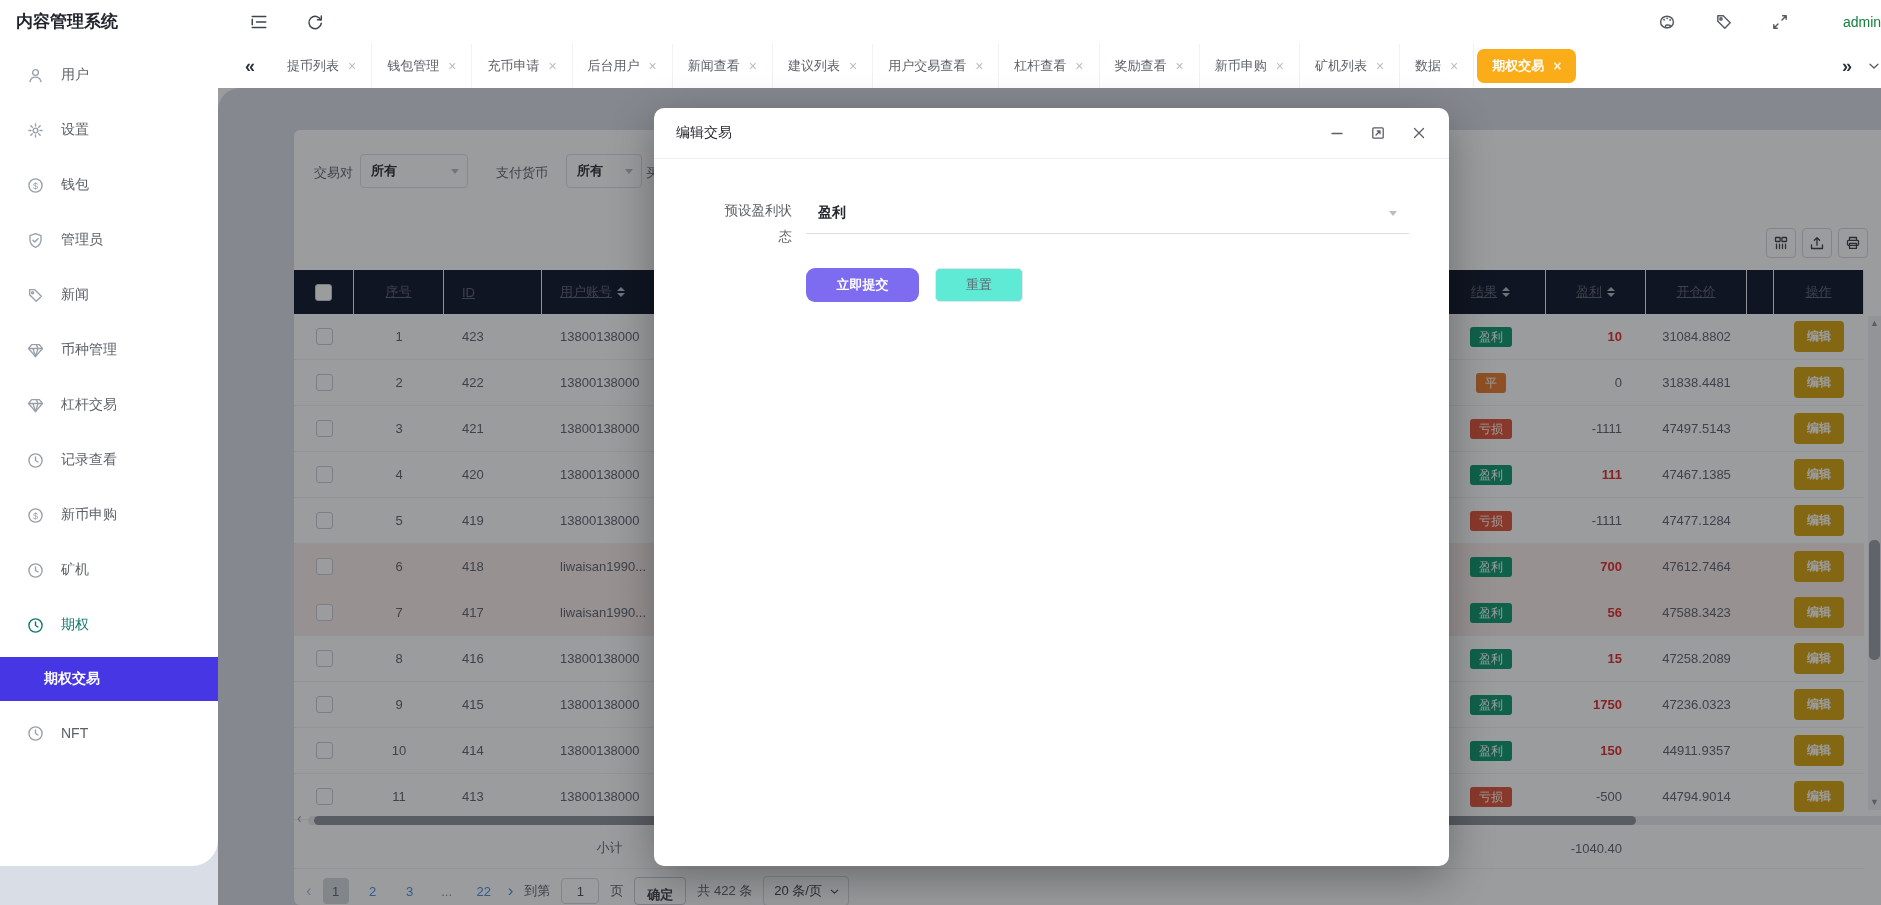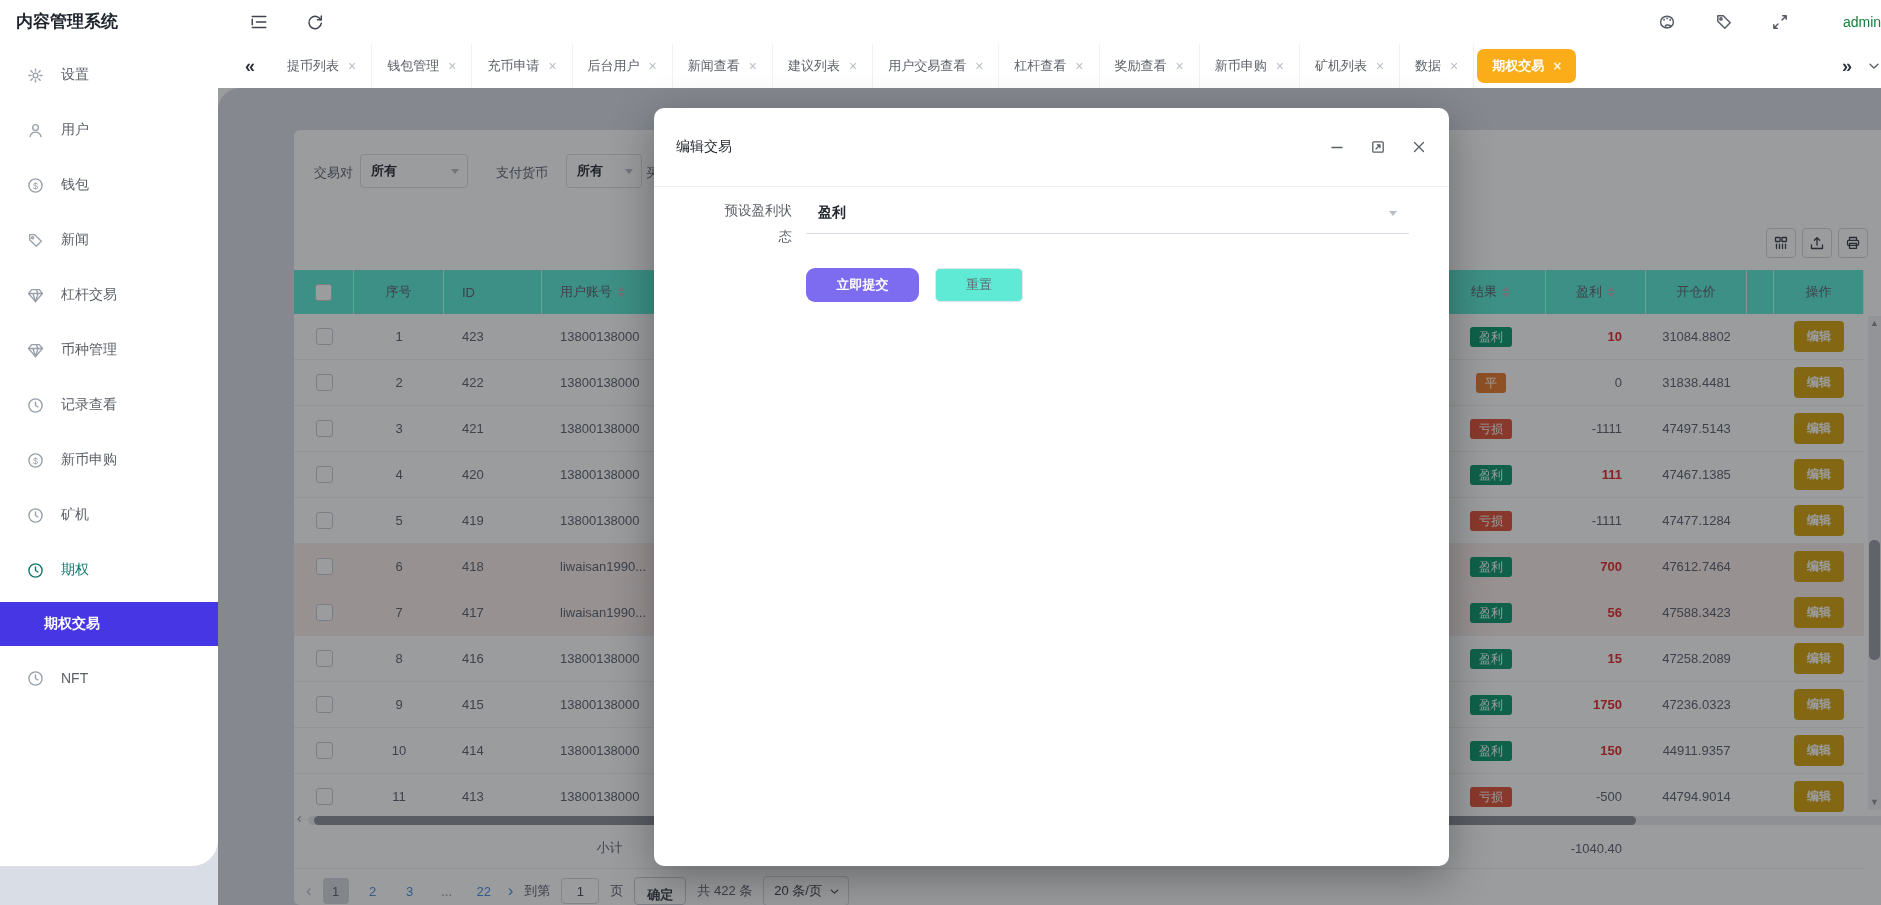--- a/index.html
+++ b/index.html
@@ -43,21 +43,21 @@
   .flabel{position:absolute;font-size:13px;color:#5f6470;white-space:nowrap;}
   #fl1{left:20px;top:34px}#fl2{left:202px;top:34px}#fl3{left:352px;top:34px}
   .fselect{position:absolute;height:34px;border:1px solid #dcdfe6;border-radius:4px;background:#fff;display:flex;align-items:center;font-size:13px;color:#2b2f36;font-weight:bold;padding:0 24px 0 10px;box-sizing:border-box;cursor:pointer;}
   #fs1{left:66px;top:24px;width:108px}#fs2{left:272px;top:24px;width:76px}
   .fcaret{position:absolute;right:8px;top:14px;width:0;height:0;border-left:4px solid transparent;border-right:4px solid transparent;border-top:5px solid #b9bdc5;}
 
   .tbtn{position:absolute;top:98px;width:30px;height:30px;border:1px solid #d4d7dd;border-radius:4px;display:flex;align-items:center;justify-content:center;color:#3a3f47;background:#fff;box-sizing:border-box;font-size:16px;cursor:pointer;}
   #tb1{left:1472px}#tb2{left:1508px}#tb3{left:1544px}
 
   .grid-cols{grid-template-columns:60px 90px 98px 135px 1fr 110px 100px 101px 27px 90px;}
-  .thead{position:absolute;left:0;top:140px;width:1570px;height:44px;display:grid;background:#5eead4;font-size:13px;color:#5f6470;}
+  .thead{position:absolute;left:0;top:140px;width:1570px;height:44px;display:grid;background:#0f172a;font-size:13px;color:#5f6470;text-decoration:underline;}
   .th{display:flex;align-items:center;justify-content:center;gap:5px;border-right:1px solid #ecedf0;height:100%;box-sizing:border-box;}
   .th.c2,.th.c3{justify-content:flex-start;padding-left:18px;}
   .tbody{position:absolute;left:0;top:184px;width:1570px;}
   .tr{display:grid;height:45px;border-bottom:1px solid #eef0f3;background:#fff;font-size:13px;color:#5f6470;}
   .tr.tinted{background:#f9edea;}
   .td{display:flex;align-items:center;justify-content:center;height:100%;box-sizing:border-box;}
   .td.left{justify-content:flex-start;padding-left:18px;}
   .td.c6{justify-content:flex-end;padding-right:24px;}
   .profit.hot{color:var(--profit-red);font-weight:bold;}
   .badge{padding:4px 9px;border-radius:3px;color:#fff;font-size:12px;line-height:1;white-space:nowrap;}
@@ -84,21 +84,21 @@
   .pg-prev{color:#b9bdc5;font-size:17px;cursor:pointer;}
   .pg-next{color:#4a90e2;font-size:17px;cursor:pointer;}
   .goto-input{width:38px;height:26px;border:1px solid #d4d7dc;border-radius:4px;text-align:center;font-size:13px;color:#4a4e56;background:#fff;box-sizing:border-box;}
   .confirm-btn{height:28px;padding:8px 12px;border:1px solid #c9ccd3;border-radius:4px;background:#fff;font-size:13px;font-weight:bold;color:#3f444c;cursor:pointer;}
   .size-select{height:28px;padding:0 26px 0 10px;border:1px solid #d4d7dc;border-radius:4px;display:flex;align-items:center;font-size:13px;color:#3f444c;position:relative;cursor:pointer;}
   .size-select .scaret{position:absolute;right:7px;top:8px;color:#3f444c;}
 
   
   .overlay{position:absolute;left:218px;top:88px;right:0;bottom:0;background:rgba(16,18,24,.42);z-index:10;}
   .modal{position:absolute;left:654px;top:108px;width:795px;height:758px;background:#fff;border-radius:10px;box-shadow:0 12px 45px rgba(0,0,0,.32);z-index:20;}
-  .m-head{height:46px;display:flex;align-items:center;padding:16px 22px;border-bottom:1px solid #eceef2;}
+  .m-head{height:46px;display:flex;align-items:center;padding:2px 22px;border-bottom:1px solid #eceef2;}
   .m-title{font-size:14px;color:#23262d;}
   .m-icons{margin-left:auto;display:flex;gap:24px;color:#5a5f66;align-items:center;}
   .m-ico{width:17px;height:17px;display:flex;align-items:center;justify-content:center;font-size:16px;cursor:pointer;}
   .m-label{position:absolute;left:58px;top:90px;width:80px;text-align:right;font-size:13.5px;color:#5a5f66;line-height:1.95;}
   .m-select{position:absolute;left:152px;top:84px;width:603px;height:42px;border-bottom:1px solid #dadde3;display:flex;align-items:center;font-size:14px;color:#22262d;font-weight:bold;padding-left:12px;box-sizing:border-box;cursor:pointer;}
   .m-select .fcaret{top:19px;right:12px}
   .m-submit{position:absolute;left:152px;top:160px;width:113px;height:34px;background:var(--btn-purple);color:#fff;border:none;border-radius:9px;font-size:13px;font-weight:bold;cursor:pointer;}
   .m-reset{position:absolute;left:281px;top:160px;width:88px;height:34px;background:#5eead4;color:#5f6470;border:1px solid #e3e6ec;border-radius:5px;font-size:13px;cursor:pointer;}
 
   .sort{display:inline-flex;flex-direction:column;gap:2px;cursor:pointer;}
@@ -212,70 +212,79 @@
           <path d="M4 6.2L8 10l4-3.8"></path>
         </svg>
       </span>
   </nav>
 
   <div class="gray-bl"></div>
   <aside class="sidebar">
       <div class="side-item">
         <span class="side-icon">
           <svg width="1em" height="1em" viewBox="0 0 16 16" fill="none" stroke="currentColor" stroke-width="1.3" stroke-linecap="round" stroke-linejoin="round">
+            <circle cx="8" cy="5.2" r="2.7"></circle>
+            <path d="M2.8 13.8c.8-3 2.8-4.3 5.2-4.3s4.4 1.3 5.2 4.3"></path>
+          </svg>
+        </span>
+        <span class="side-label">用户</span>
+      </div>
+      <div class="side-item">
+        <span class="side-icon">
+          <svg width="1em" height="1em" viewBox="0 0 16 16" fill="none" stroke="currentColor" stroke-width="1.3" stroke-linecap="round" stroke-linejoin="round">
             <circle cx="8" cy="8" r="2.2"></circle>
             <path d="M8 1.8v2M8 12.2v2M1.8 8h2M12.2 8h2M3.6 3.6L5 5M11 11l1.4 1.4M12.4 3.6L11 5M5 11l-1.4 1.4"></path>
           </svg>
         </span>
         <span class="side-label">设置</span>
       </div>
       <div class="side-item">
         <span class="side-icon">
           <svg width="1em" height="1em" viewBox="0 0 16 16" fill="none" stroke="currentColor" stroke-width="1.3" stroke-linecap="round" stroke-linejoin="round">
-            <circle cx="8" cy="5.2" r="2.7"></circle>
-            <path d="M2.8 13.8c.8-3 2.8-4.3 5.2-4.3s4.4 1.3 5.2 4.3"></path>
-          </svg>
-        </span>
-        <span class="side-label">用户</span>
-      </div>
-      <div class="side-item">
-        <span class="side-icon">
-          <svg width="1em" height="1em" viewBox="0 0 16 16" fill="none" stroke="currentColor" stroke-width="1.3" stroke-linecap="round" stroke-linejoin="round">
             <circle cx="8" cy="8" r="6.2"></circle>
             <text x="8" y="11" font-size="8.5" text-anchor="middle" fill="currentColor" stroke="none">$</text>
           </svg>
         </span>
         <span class="side-label">钱包</span>
       </div>
       <div class="side-item">
         <span class="side-icon">
           <svg width="1em" height="1em" viewBox="0 0 16 16" fill="none" stroke="currentColor" stroke-width="1.3" stroke-linecap="round" stroke-linejoin="round">
+            <path d="M8 1.6l5.2 1.9v3.9c0 3.3-2.1 5.8-5.2 7-3.1-1.2-5.2-3.7-5.2-7V3.5z"></path>
+            <path d="M5.6 7.8l1.7 1.7 3.1-3.1"></path>
+          </svg>
+        </span>
+        <span class="side-label">管理员</span>
+      </div>
+      <div class="side-item">
+        <span class="side-icon">
+          <svg width="1em" height="1em" viewBox="0 0 16 16" fill="none" stroke="currentColor" stroke-width="1.3" stroke-linecap="round" stroke-linejoin="round">
             <path d="M2.5 2.5h4.8l6.2 6.2-4.8 4.8-6.2-6.2z"></path>
             <circle cx="5.3" cy="5.3" r="1"></circle>
           </svg>
         </span>
         <span class="side-label">新闻</span>
       </div>
       <div class="side-item">
         <span class="side-icon">
           <svg width="1em" height="1em" viewBox="0 0 16 16" fill="none" stroke="currentColor" stroke-width="1.3" stroke-linecap="round" stroke-linejoin="round">
             <path d="M4.4 2.5h7.2l2.9 3.6L8 13.8 1.5 6.1z"></path>
             <path d="M1.5 6.1h13M5.6 6.1L8 13.8l2.4-7.7L8.8 2.5"></path>
           </svg>
         </span>
-        <span class="side-label">杠杆交易</span>
+        <span class="side-label">币种管理</span>
       </div>
       <div class="side-item">
         <span class="side-icon">
           <svg width="1em" height="1em" viewBox="0 0 16 16" fill="none" stroke="currentColor" stroke-width="1.3" stroke-linecap="round" stroke-linejoin="round">
             <path d="M4.4 2.5h7.2l2.9 3.6L8 13.8 1.5 6.1z"></path>
             <path d="M1.5 6.1h13M5.6 6.1L8 13.8l2.4-7.7L8.8 2.5"></path>
           </svg>
         </span>
-        <span class="side-label">币种管理</span>
+        <span class="side-label">杠杆交易</span>
       </div>
       <div class="side-item">
         <span class="side-icon">
           <svg width="1em" height="1em" viewBox="0 0 16 16" fill="none" stroke="currentColor" stroke-width="1.3" stroke-linecap="round" stroke-linejoin="round">
             <circle cx="8" cy="8" r="6.2"></circle>
             <path d="M8 4.6V8l2.3 1.4"></path>
           </svg>
         </span>
         <span class="side-label">记录查看</span>
       </div>

